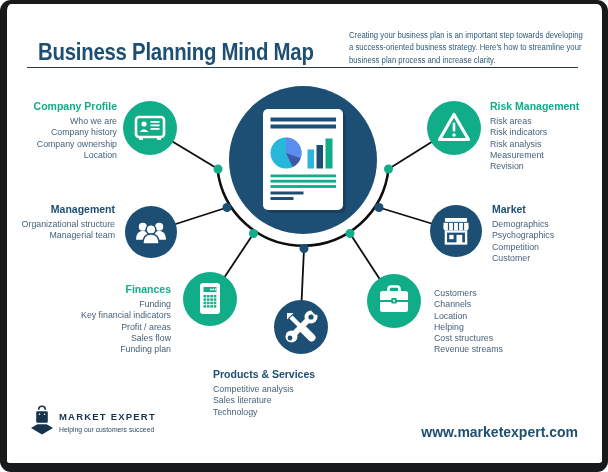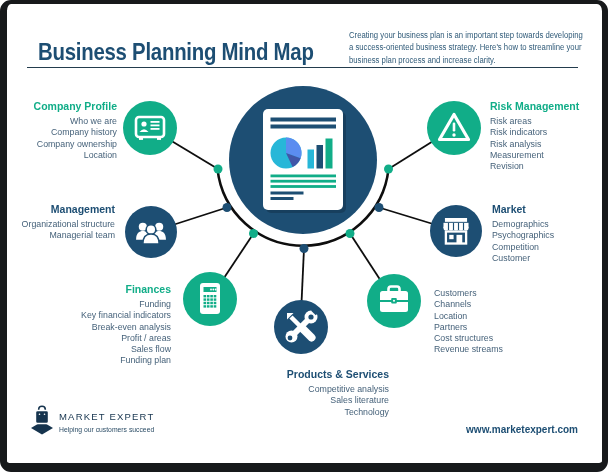--- a/index.html
+++ b/index.html
@@ -21,30 +21,30 @@
   .desc div{white-space:nowrap;transform:scaleX(.93);transform-origin:left center}
   .rule{position:absolute;left:27px;top:67px;width:551px;height:0;
        border-top:1.6px solid var(--rule);z-index:3}
   
   .overlay{position:absolute;left:0;top:0;z-index:1}
   .node-circle{position:absolute;border-radius:50%;z-index:2;display:flex;
        align-items:center;justify-content:center}
   .green-bg{background:var(--green)} .navy-bg{background:var(--navy)}
   .node-circle svg{width:100%;height:100%;display:block}
   .node-text{position:absolute;z-index:3}
-  .rt{text-align:right} .ctr{text-align:right}
+  .rt{text-align:right} .ctr{text-align:left}
   .node-title{font-weight:bold;font-size:10.5px;line-height:13px;margin:0 0 3px}
   .t-green{color:var(--green)} .t-navy{color:var(--navy)}
   ul.items{list-style:none;margin:0;padding:0;font-size:8.8px;line-height:11.3px;color:var(--item)}
   
   .logo-icon{position:absolute;left:30px;top:405px;width:24px;height:34px;z-index:3}
   .brand-block{position:absolute;left:59px;top:411px;z-index:3}
-  .brand{font-size:9.5px;font-weight:normal;letter-spacing:1.2px;color:var(--brand)}
+  .brand{font-size:9.5px;font-weight:bold;letter-spacing:1.2px;color:var(--brand)}
   .tagline{font-size:6.8px;color:#2c4d66;margin-top:3.5px}
-  .website{position:absolute;right:30px;top:424px;font-size:10px;font-weight:bold;
+  .website{position:absolute;right:30px;top:424px;font-size:14px;font-weight:bold;
        color:var(--navy);z-index:3}
 </style>
 </head>
 <body>
 
 <h1 class="title"><span>Business Planning Mind Map</span></h1>
 <div class="desc">
     <div>Creating your business plan is an important step towards developing</div>
     <div>a success-oriented business strategy. Here's how to streamline your</div>
     <div>business plan process and increase clarity.</div>
@@ -216,21 +216,20 @@
       <li>Organizational structure</li>
       <li>Managerial team</li>
     </ul>
 </div>
 
 <div class="node-text rt" style="right:437px;top:283px;width:150px">
   <p class="node-title t-green">Finances</p>
   <ul class="items">
       <li>Funding</li>
       <li>Key financial indicators</li>
-      <li>Break-even analysis</li>
       <li>Profit / areas</li>
       <li>Sales flow</li>
       <li>Funding plan</li>
     </ul>
 </div>
 
 <div class="node-text" style="left:490px;top:100px;width:120px">
   <p class="node-title t-green">Risk Management</p>
   <ul class="items">
       <li>Risk areas</li>
@@ -249,21 +248,21 @@
       <li>Competition</li>
       <li>Customer</li>
     </ul>
 </div>
 
 <div class="node-text" style="left:434px;top:288px;width:130px">
   <ul class="items">
       <li>Customers</li>
       <li>Channels</li>
       <li>Location</li>
-      <li>Partners</li>
+      <li>Helping</li>
       <li>Cost structures</li>
       <li>Revenue streams</li>
     </ul>
 </div>
 
 <div class="node-text ctr" style="left:213px;top:368px;width:176px">
   <p class="node-title t-navy">Products &amp; Services</p>
   <ul class="items">
       <li>Competitive analysis</li>
       <li>Sales literature</li>

